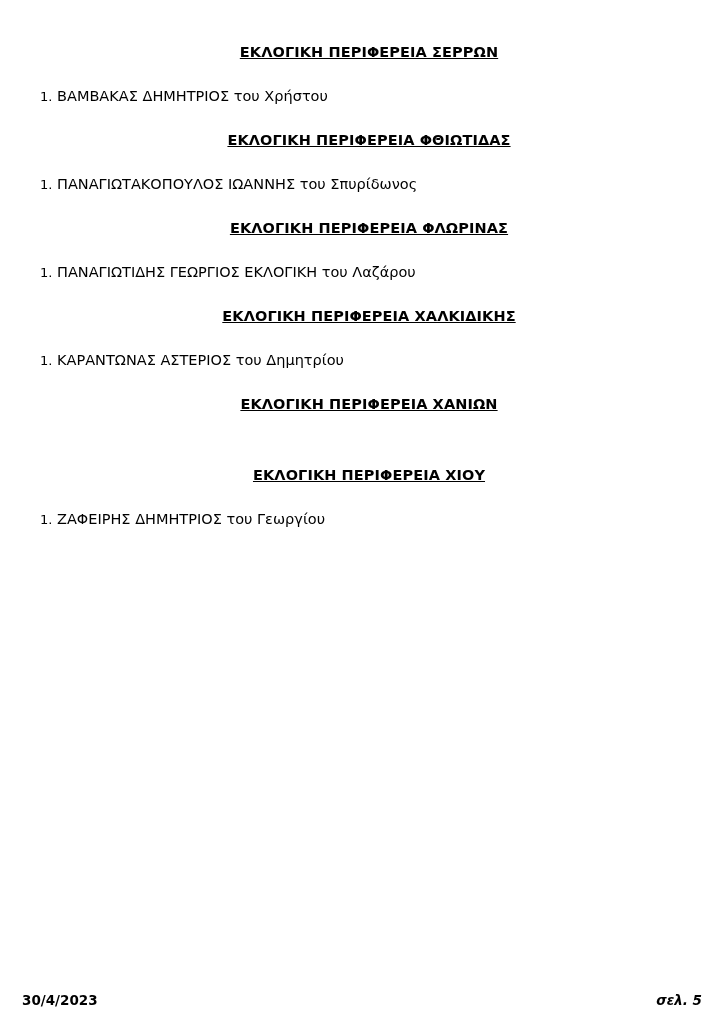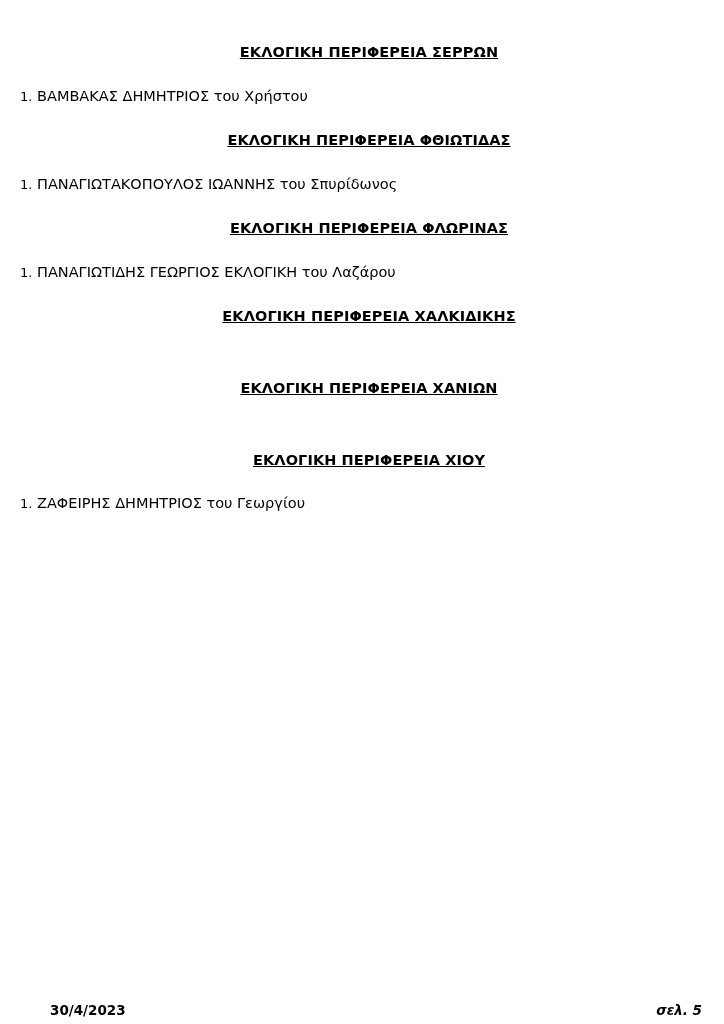--- a/index.html
+++ b/index.html
@@ -36,44 +36,43 @@
     font-size: 14.5px;
     font-weight: bold;
     text-decoration: underline;
     letter-spacing: 0.1px;
     margin: 0;
     padding: 0 0 0 26px;
     line-height: 1.1;
   }
   .candidate-row {
     font-size: 14.5px;
-    padding-left: 20px;
+    padding-left: 40px;
     line-height: 1.1;
     white-space: nowrap;
   }
   .cand-num {
     font-size: 13px;
   }
   .cand-name {
     font-weight: normal;
   }
   .cand-link {
     font-weight: normal;
   }
   
   .gap-after-heading { height: 28px; }
   .gap-after-candidate { height: 28px; }
 
   .footer {
     position: absolute;
     left: 0;
     right: 0;
-    bottom: 6px;
+    bottom: 16px;
     height: 20px;
-    margin-left: 28px;
   }
   .footer-left {
     position: absolute;
     left: 22px;
     bottom: 0;
     font-size: 13.5px;
     font-weight: bold;
   }
   .footer-right {
     position: absolute;
@@ -119,20 +118,25 @@
         <span class="cand-num">1.</span>
         <span class="cand-name">ΠΑΝΑΓΙΩΤΙΔΗΣ ΓΕΩΡΓΙΟΣ ΕΚΛΟΓΙΚΗ</span>
         <span class="cand-link">του Λαζάρου</span>
       </div>
       <div class="gap-after-candidate"></div>
     </div>
 
     <div class="section">
       <div class="section-heading">ΕΚΛΟΓΙΚΗ ΠΕΡΙΦΕΡΕΙΑ ΧΑΛΚΙΔΙΚΗΣ</div>
       <div class="gap-after-heading"></div>
+      <div class="candidate-row">
+        <span class="cand-num">1.</span>
+        <span class="cand-name">ΚΑΡΑΝΤΩΝΑΣ ΑΣΤΕΡΙΟΣ</span>
+        <span class="cand-link">του Δημητρίου</span>
+      </div>
       <div class="gap-after-candidate"></div>
     </div>
 
     <div class="section">
       <div class="section-heading">ΕΚΛΟΓΙΚΗ ΠΕΡΙΦΕΡΕΙΑ ΧΑΝΙΩΝ</div>
       <div class="gap-after-heading"></div>
       <div class="gap-after-candidate"></div>
     </div>
 
     <div class="section">

